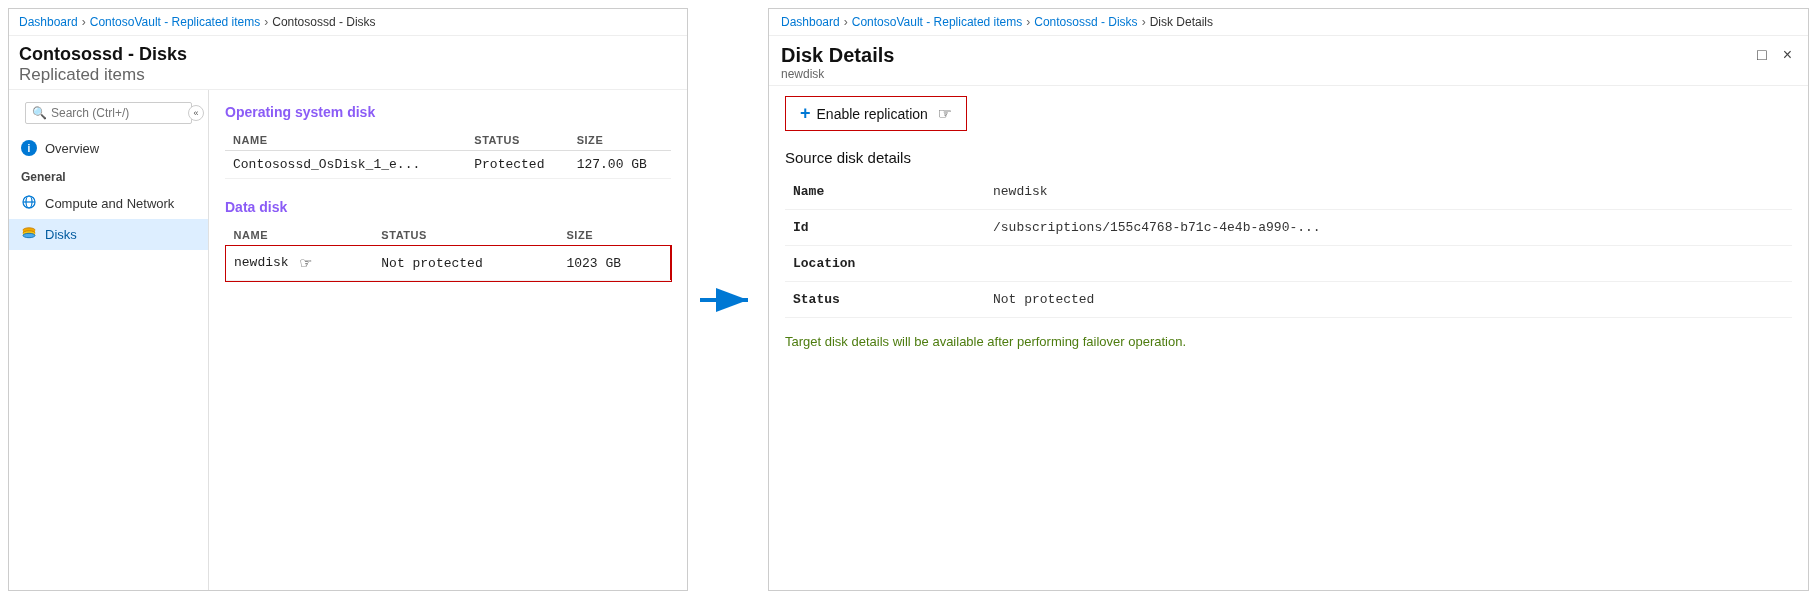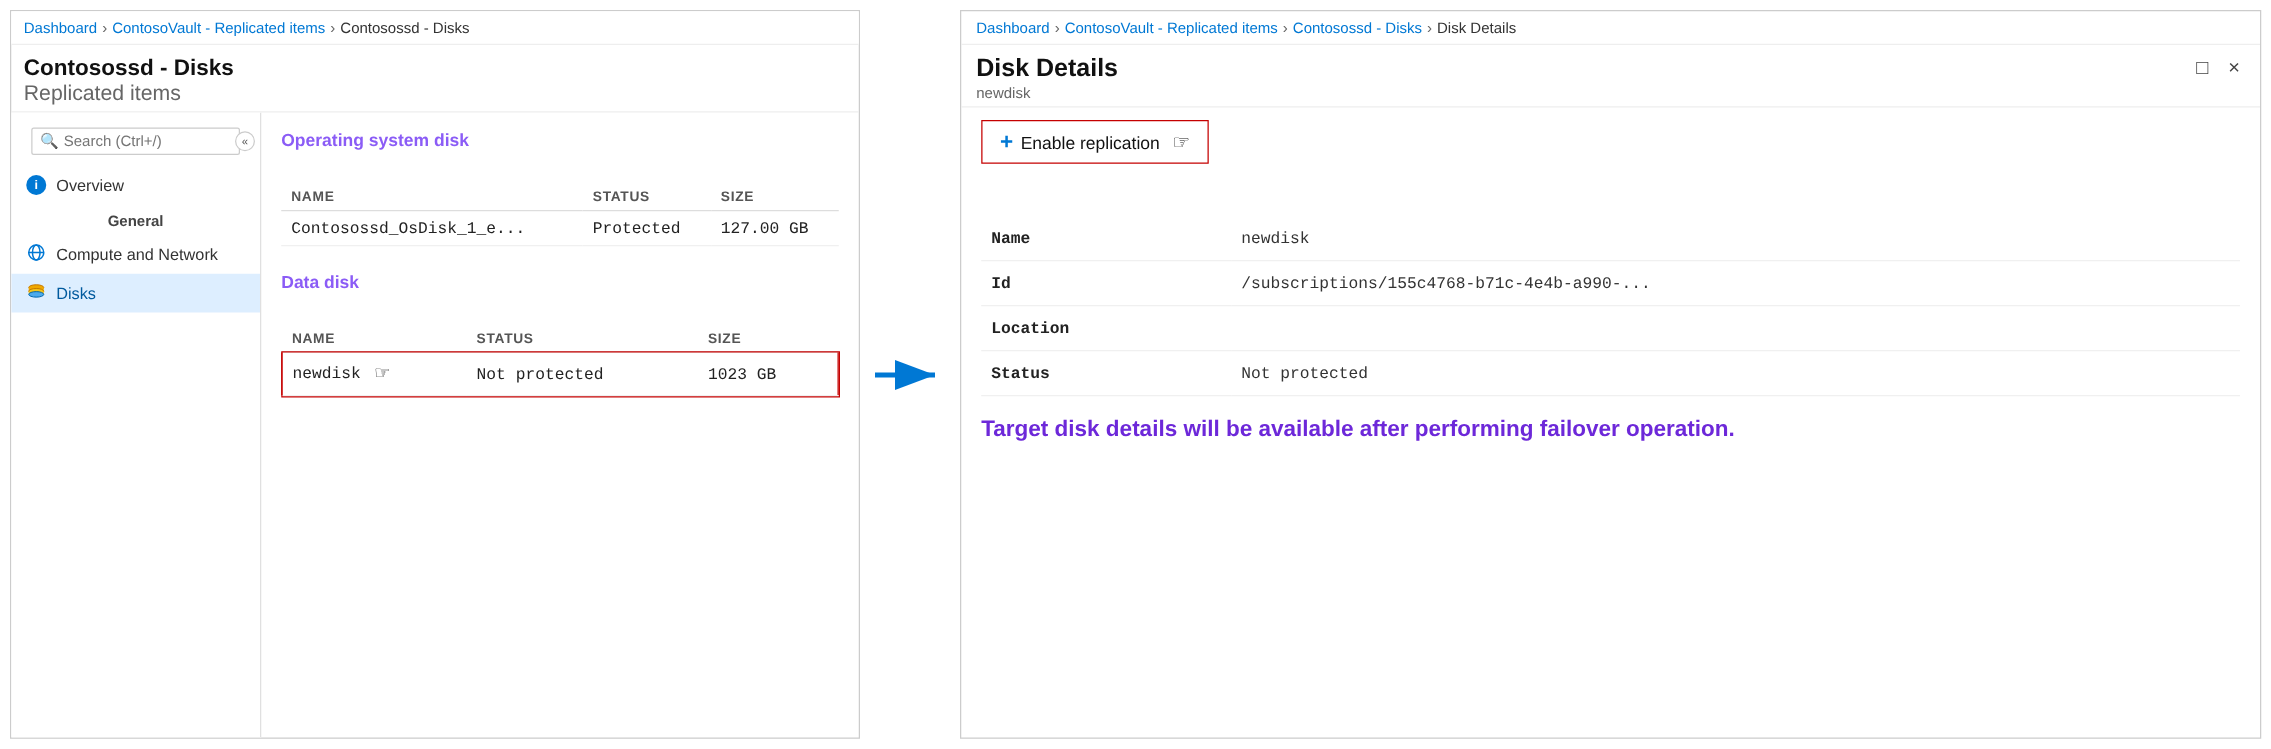--- a/index.html
+++ b/index.html
@@ -125,21 +125,20 @@
     }
     .sidebar-item.active {
       background: #ddeeff;
       color: #005a9e;
     }
     .sidebar-section-label {
       padding: 8px 12px 4px 12px;
       font-size: 12px;
       font-weight: 600;
       color: #444;
-      text-align: center;
     }
 
     .icon-circle {
       width: 16px;
       height: 16px;
       border-radius: 50%;
       background: #0078d4;
       display: flex;
       align-items: center;
       justify-content: center;
@@ -185,21 +184,20 @@
       font-size: 14px;
       font-weight: 600;
       color: #8b5cf6;
       margin-bottom: 10px;
     }
 
     table {
       width: 100%;
       border-collapse: collapse;
       margin-bottom: 20px;
-      margin-top: 28px;
     }
     thead th {
       font-size: 11px;
       font-weight: 600;
       color: #555;
       text-transform: uppercase;
       letter-spacing: 0.05em;
       border-bottom: 1px solid #ddd;
       padding: 4px 8px;
       text-align: left;
@@ -334,24 +332,23 @@
     .detail-table td:first-child {
       font-weight: 600;
       color: #222;
       width: 200px;
     }
     .detail-table td:last-child {
       color: #333;
     }
 
     .target-note {
-      font-size: 18px;
-      color: #6d28d9;
+      font-size: 13px;
+      color: #4d7c0f;
       margin-top: 6px;
-      font-weight: bold;
     }
 
     .cursor-hand {
       display: inline-block;
       font-size: 18px;
       margin-left: 4px;
       vertical-align: middle;
     }
   </style>
 </head>
@@ -497,20 +494,21 @@
 
   <div class="right-body">
     
     <button class="enable-replication-btn">
       <span class="plus-icon">+</span>
       <span>Enable replication</span>
       <span class="cursor-hand" style="font-size:16px;">☞</span>
     </button>
 
     
+    <div class="section-header">Source disk details</div>
     <table class="detail-table">
       <tbody>
         <tr>
           <td>Name</td>
           <td>newdisk</td>
         </tr>
         <tr>
           <td>Id</td>
           <td>/subscriptions/155c4768-b71c-4e4b-a990-...</td>
         </tr>

